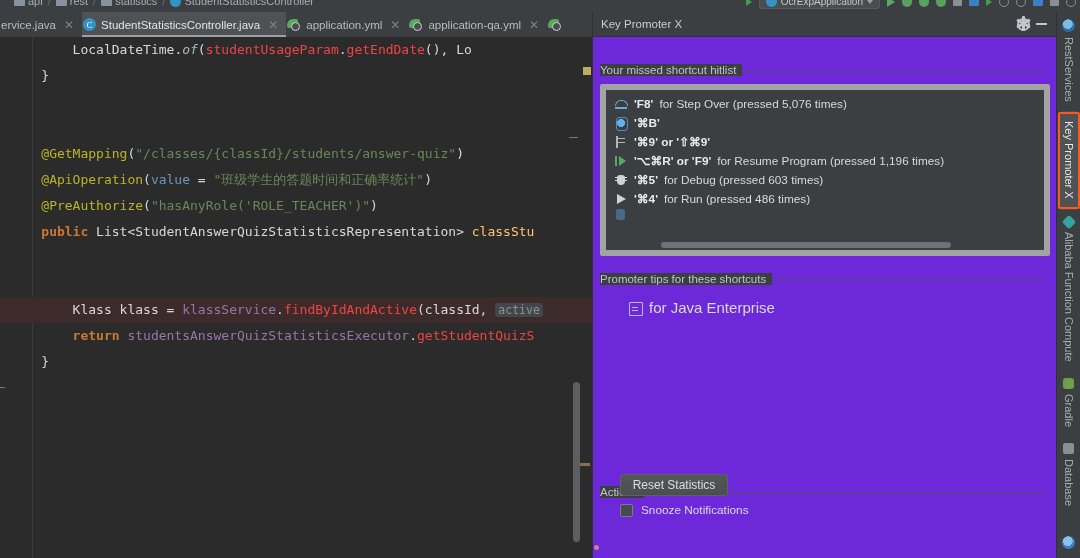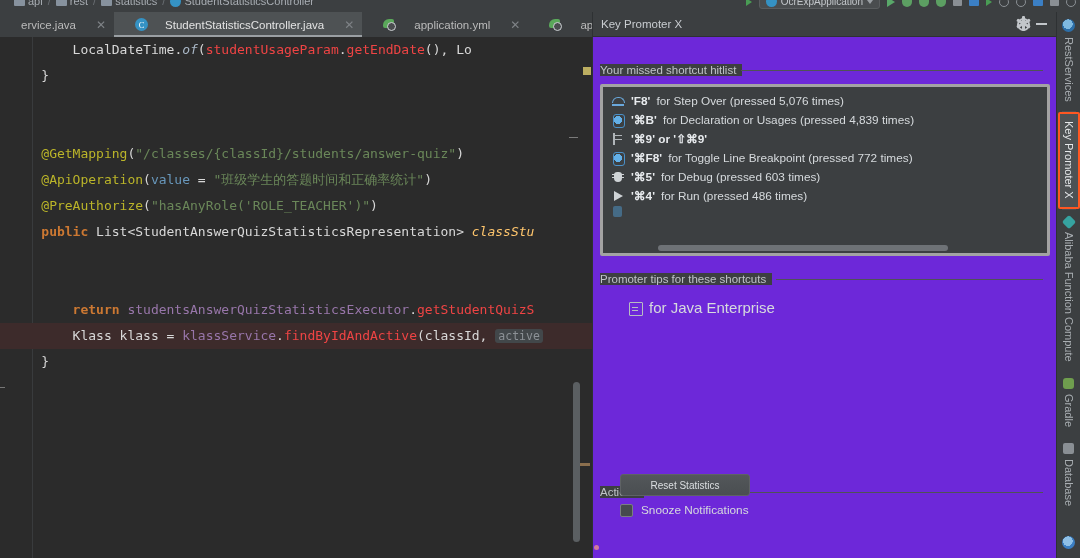--- a/index.html
+++ b/index.html
@@ -61,22 +61,22 @@
 
   
   .tabstrip {
     position: absolute; left: 0; top: 12px; width: 592px; height: 25px;
     background: #3c3f41;
     display: flex; align-items: stretch;
     overflow: hidden;
     border-bottom: 0;
   }
   .tab {
-    display: flex; align-items: center; gap: 17px;
-    padding: 0 8px 0 21px;
+    display: flex; align-items: center; gap: 5px;
+    padding: 0 8px 0 1px;
     font-size: 11.5px; color: #bbbbbb;
     white-space: nowrap; position: relative;
     cursor: default;
   }
   .tab.active { background: #4e5254; color: #e3e3e3; }
   .tab.active::after {
     content: ""; position: absolute; left: 0; right: 0; bottom: 0;
     height: 2px; background: #9a9fa3;
   }
   .tab .x { color: #7f8387; font-size: 12px; margin-left: 3px; }
@@ -120,21 +120,21 @@
     position: relative; height: 26px;
     white-space: pre; color: #a9b7c6;
     padding-left: 10px;
   }
   .code-line.err { background: #3d2b2b; }
   .k-kw { color: #cc7832; font-weight: bold; }
   .k-ann { color: #bbb529; }
   .k-str { color: #6a8759; }
   .k-num { color: #6897bb; }
   .k-id { color: #ef4444; }
-  .k-fn { color: #ffc66d; font-style: italic; }
+  .k-fn { color: #ffc66d; }
   .k-field { color: #9876aa; }
   .k-italic { font-style: italic; color: #a9b7c6; }
   .k-white { color: #d8d8d8; }
   .hint-chip {
     background: #42474a; color: #8c9196; border-radius: 3px;
     padding: 0 3px; font-size: 11.5px;
   }
   .editor-scroll-v {
     position: absolute; right: 12px; top: 345px;
     width: 7px; height: 160px;
@@ -198,21 +198,21 @@
     position: absolute; font-size: 11.5px; color: #c0c4c8;
     background: #3c3f41; padding-right: 6px;
   }
   .section-rule {
     position: absolute; height: 1px; background: #4f5356;
   }
 
   .hitlist-box {
     position: absolute; left: 7px; top: 47px;
     width: 450px; height: 172px;
-    border: 3px solid #a3a3a3;
+    border: 6px solid #a3a3a3;
     border-radius: 2px;
     background: #3c3f41;
     overflow: hidden;
   }
   .hit-row {
     display: flex; align-items: center; gap: 6px;
     height: 19px; padding-left: 8px;
     font-size: 11.8px; color: #d6dadd;
     white-space: nowrap;
   }
@@ -302,24 +302,24 @@
     content:""; position:absolute; left:1px; top:1px; width:12px; height:12px;
     border: 1.6px solid #b8bdc1; border-radius: 1px;
   }
   .ic-jee::after {
     content:""; position:absolute; left:4px; top:6px; width:6px; height:1.3px;
     background:#b8bdc1; box-shadow: 0 3px 0 #b8bdc1;
   }
 
   .reset-btn {
     position: absolute; left: 620px; top: 474px;
-    width: 130px; height: 22px;
+    width: 108px; height: 22px;
     background: linear-gradient(#53575a, #4a4e51);
     border: 1px solid #5e6265; border-radius: 3px;
-    color: #dcdfe2; font-size: 10px;
+    color: #dcdfe2; font-size: 12px;
     display: flex; align-items: center; justify-content: center;
     cursor: default;
   }
   .snooze-row {
     position: absolute; left: 620px; top: 503px;
     display: flex; align-items: center; gap: 8px;
     font-size: 11.8px; color: #d6dadd;
   }
   .cbox {
     width: 13px; height: 13px; border: 1px solid #7a7e82;
@@ -460,23 +460,23 @@
 
     <div class="code-line"><span class="k-ann">    @ApiOperation</span><span class="k-white">(</span><span class="k-num">value</span><span class="k-white"> = </span><span class="k-str">"班级学生的答题时间和正确率统计"</span><span class="k-white">)</span></div>
 
     <div class="code-line"><span class="k-ann">    @PreAuthorize</span><span class="k-white">(</span><span class="k-str">"hasAnyRole('ROLE_TEACHER')"</span><span class="k-white">)</span></div>
 
     <div class="code-line"><span class="k-kw">    public</span><span class="k-white"> List&lt;StudentAnswerQuizStatisticsRepresentation&gt; </span><span class="k-fn">classStu</span></div>
 
     <div class="code-line"> </div>
     <div class="code-line"> </div>
 
+    <div class="code-line err"><span class="k-white">        Klass klass = </span><span class="k-field">klassService</span><span class="k-white">.</span><span class="k-id">findByIdAndActive</span><span class="k-white">(classId, </span><span class="hint-chip">active</span></div>
+
     <div class="code-line"><span class="k-kw">        return</span><span class="k-white"> </span><span class="k-field">studentsAnswerQuizStatisticsExecutor</span><span class="k-white">.</span><span class="k-id">getStudentQuizS</span></div>
-
-    <div class="code-line err"><span class="k-white">        Klass klass = </span><span class="k-field">klassService</span><span class="k-white">.</span><span class="k-id">findByIdAndActive</span><span class="k-white">(classId, </span><span class="hint-chip">active</span></div>
 
     <div class="code-line"><span class="k-white">    }</span></div>
 
     <div class="dash-left"></div>
     <div class="editor-scroll-v"></div>
     <div class="marker-stripe"></div>
   </div>
 
   <div class="kpx">
 
@@ -503,34 +503,33 @@
 
         <div class="hit-row" style="margin-top:4px;">
           <span class="hit-ic ic-stepover"></span>
           <span class="shortcut">'F8'</span>
           <span> for Step Over (pressed 5,076 times)</span>
         </div>
 
         <div class="hit-row">
           <span class="hit-ic ic-decl"></span>
           <span class="shortcut">'⌘B'</span>
-          <span> for Declaration or Usages (pressed 4,839 times)</span>
         </div>
 
         <div class="hit-row">
           <span class="hit-ic ic-vcs"></span>
           <span class="shortcut">'⌘9' or '⇧⌘9'</span>
         </div>
 
-
         <div class="hit-row">
-          <span class="hit-ic ic-bp"></span>
-          <span class="shortcut">'⌘F8'</span>
-          <span> for Toggle Line Breakpoint (pressed 772 times)</span>
+          <span class="hit-ic ic-resume"></span>
+          <span class="shortcut">'⌥⌘R' or 'F9'</span>
+          <span> for Resume Program (pressed 1,196 times)</span>
         </div>
+
 
         <div class="hit-row">
           <span class="hit-ic ic-debug"></span>
           <span class="shortcut">'⌘5'</span>
           <span> for Debug (pressed 603 times)</span>
         </div>
 
         <div class="hit-row">
           <span class="hit-ic ic-run"></span>
           <span class="shortcut">'⌘4'</span>

